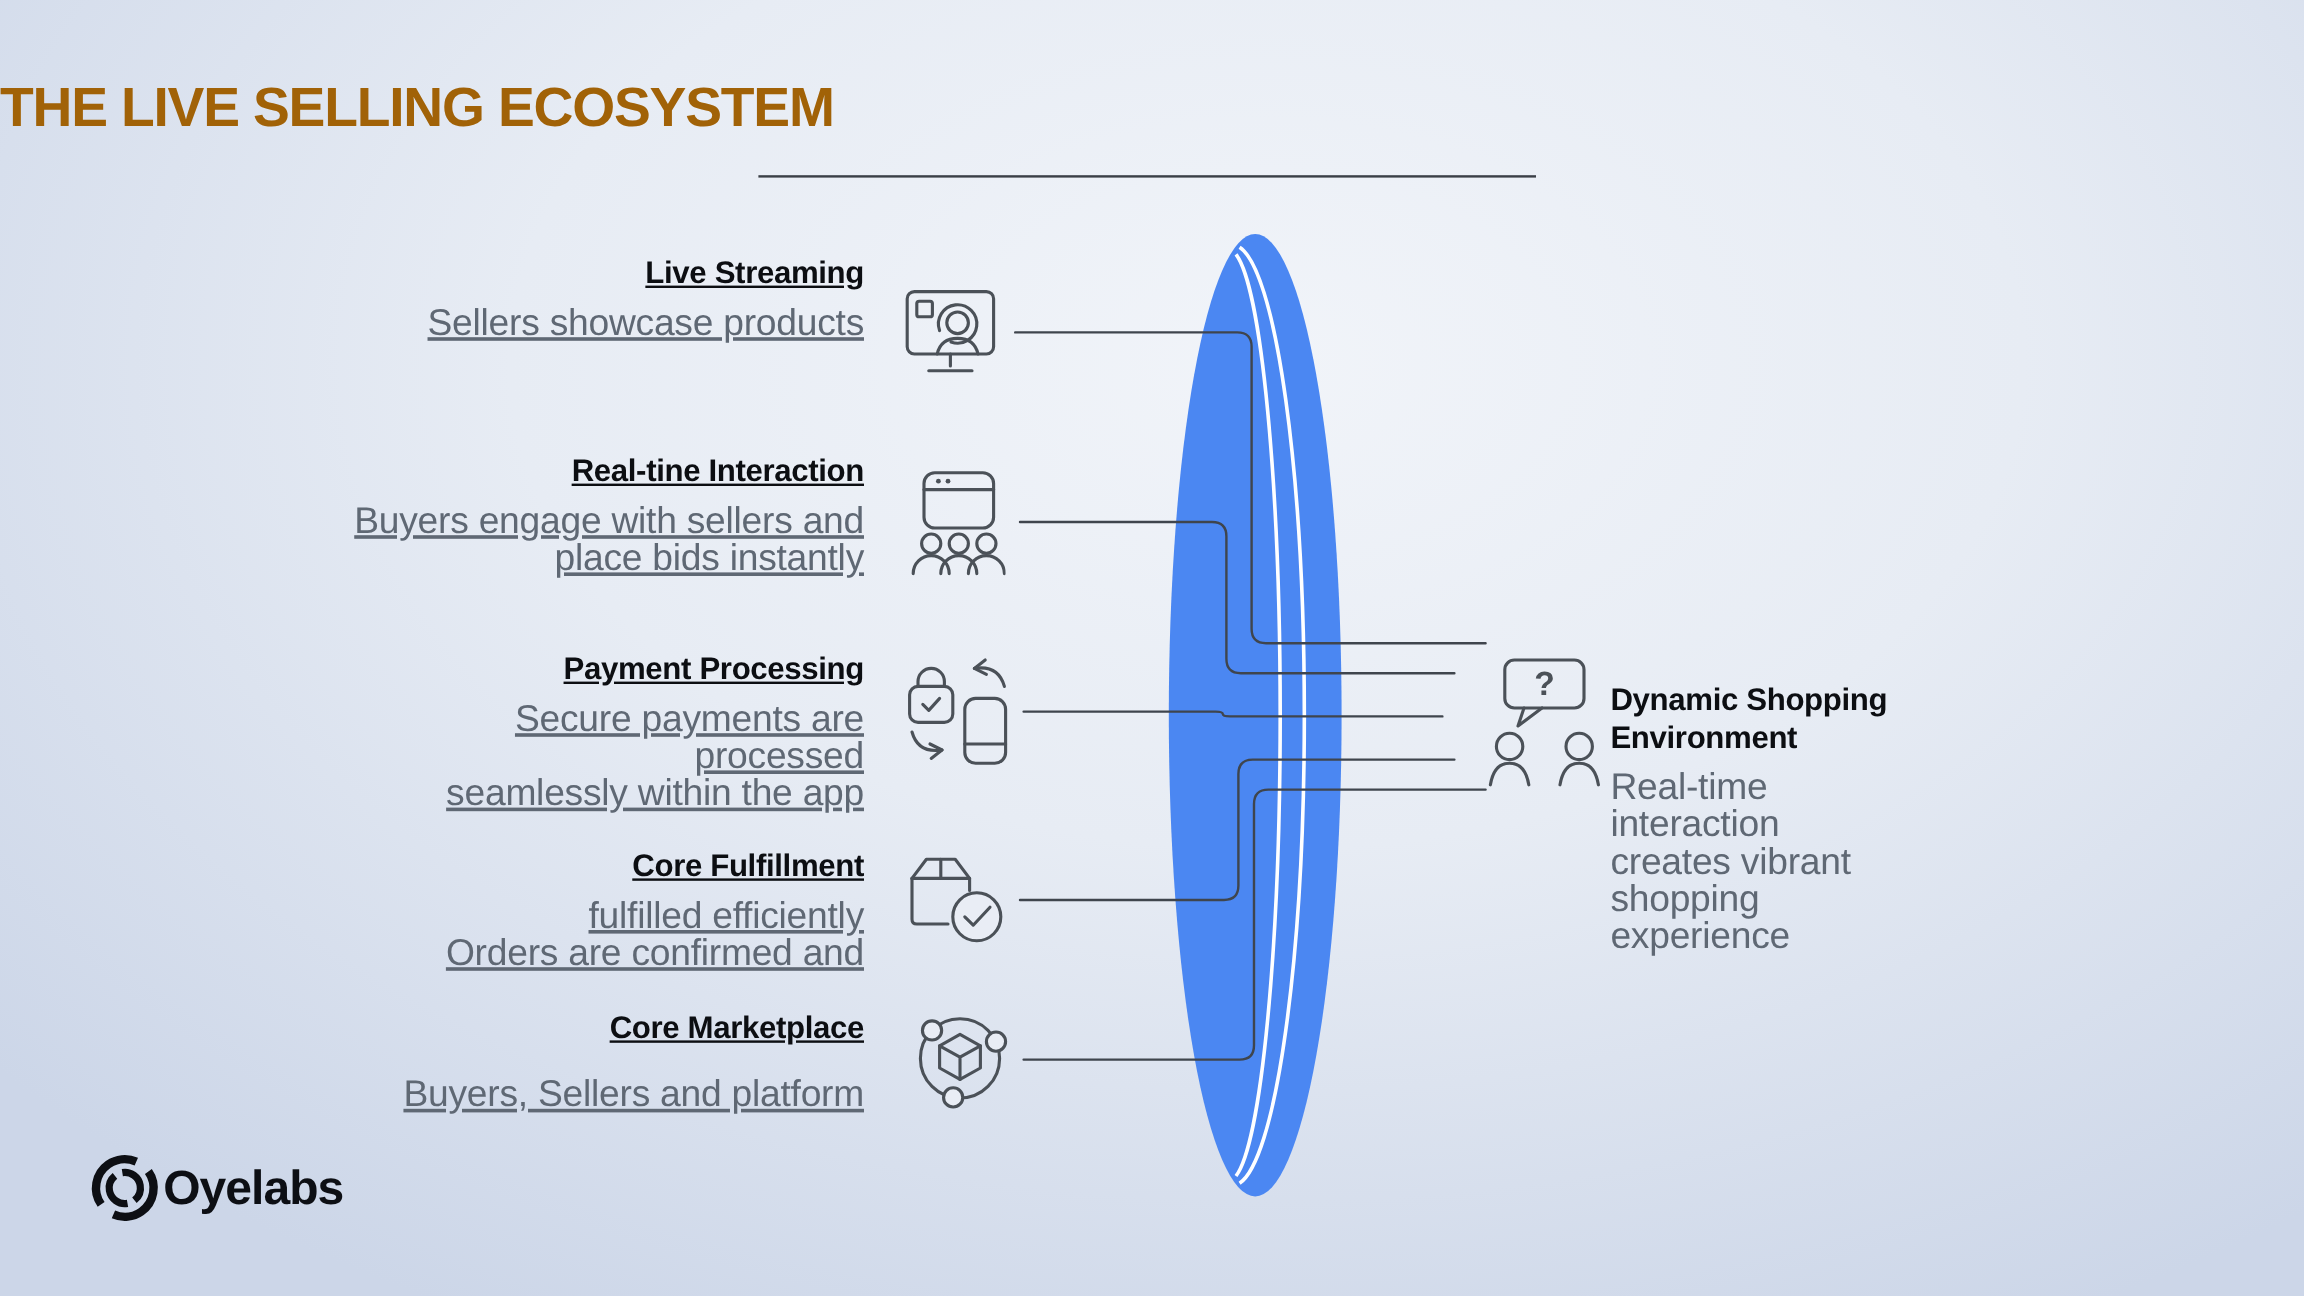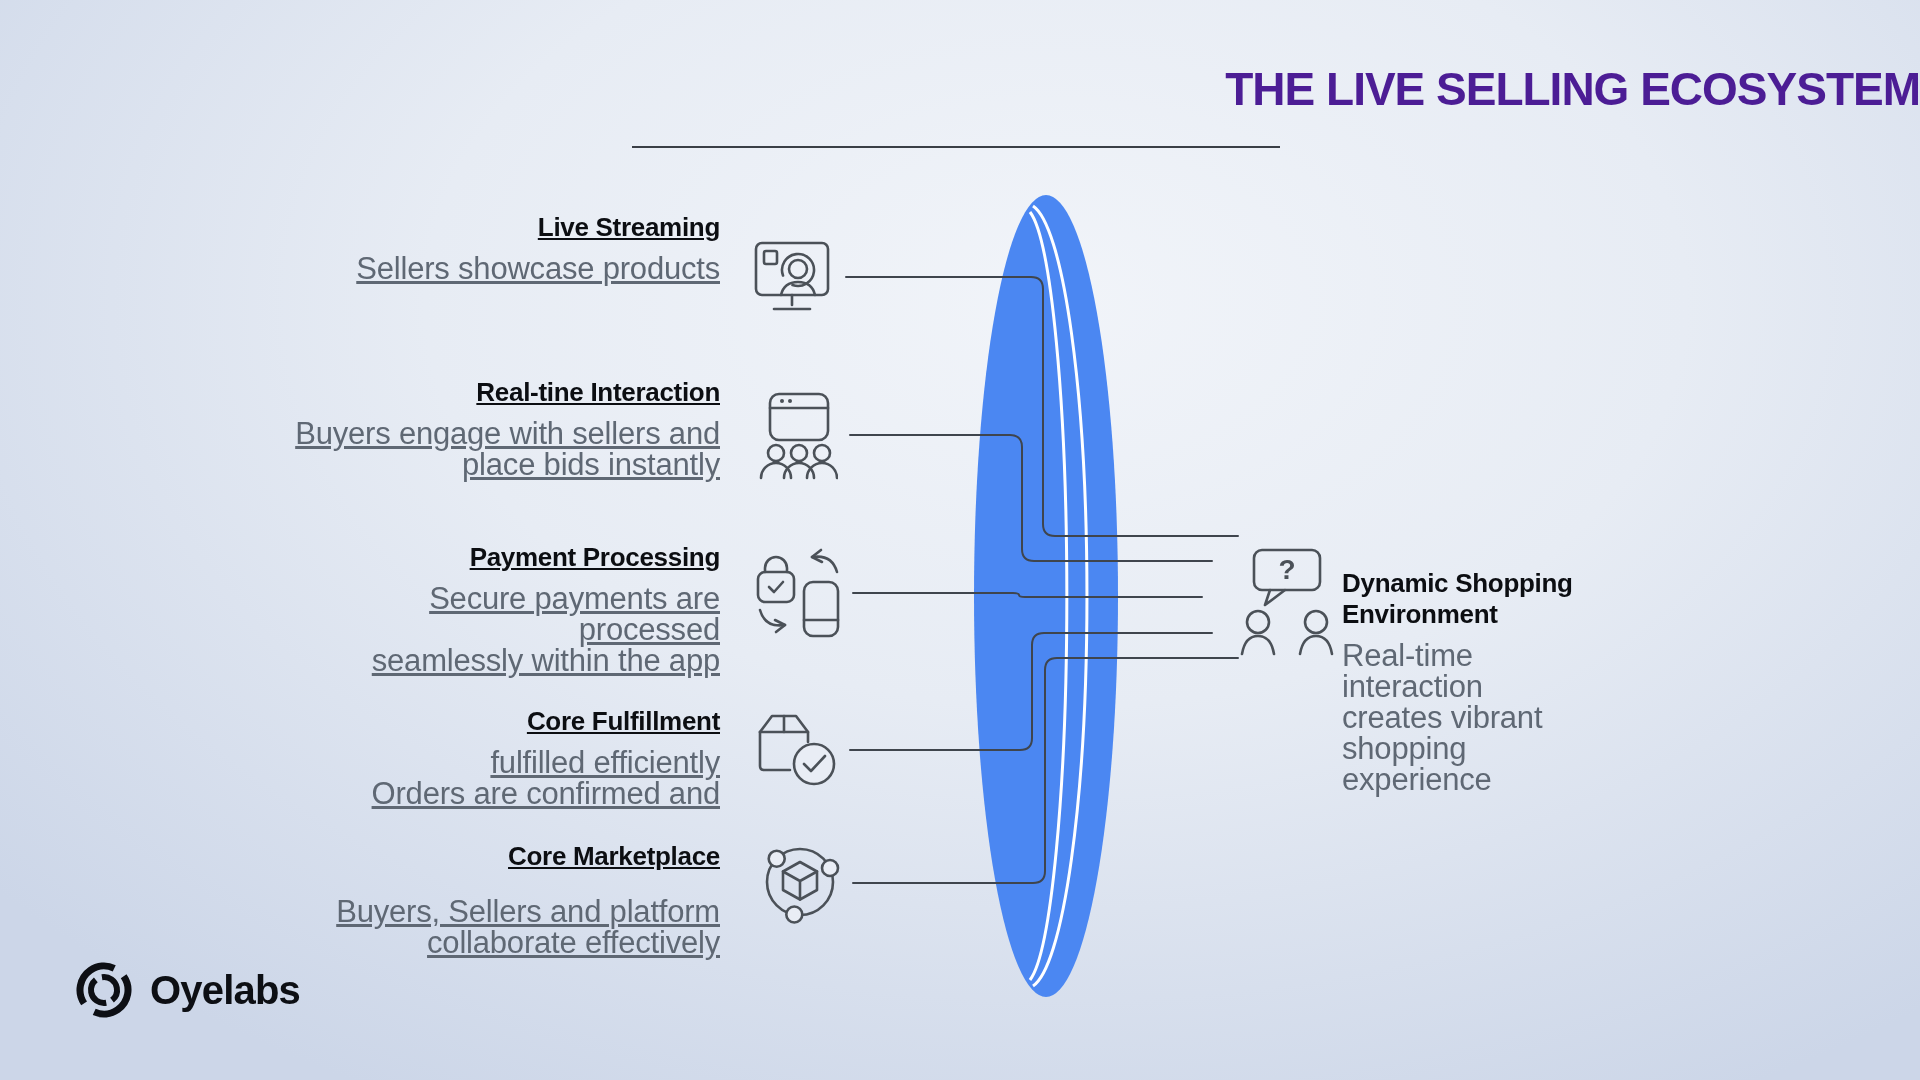--- a/index.html
+++ b/index.html
@@ -4,22 +4,22 @@
 <style>
   * { margin:0; padding:0; box-sizing:border-box; }
   html,body { width:1920px; height:1080px; overflow:hidden; }
   body {
     font-family:"Liberation Sans", sans-serif;
     background: radial-gradient(ellipse 1400px 900px at 55% 28%, #f1f4f9 0%, #e7ecf4 45%, #ccd6e8 100%);
     position:relative; color:#0c0e12;
   }
   .abs { position:absolute; }
   .title {
-    top:62px; left:0; width:1920px; text-align:right;
-    font-size:46px; font-weight:700; letter-spacing:-1px; color:#4c1d95;
+    top:62px; left:0; width:1920px; text-align:left;
+    font-size:46px; font-weight:700; letter-spacing:-1px; color:#a16207;
   }
   .title-rule { top:146px; left:632px; width:648px; height:2px; background:#3a3f46; }
   .item-heading { font-size:26px; font-weight:700; color:#0c0e12; letter-spacing:-0.3px; }
   .item-desc { font-size:31px; color:#5f6874; line-height:31px; letter-spacing:-0.2px; }
   .left-text { right:1200px; width:430px; text-align:right;text-decoration:underline; }
   .right-text { left:1342px; width:260px; text-align:left;margin-top:40px; }
   svg.icon path, svg.icon rect, svg.icon circle, svg.icon line {
     fill:none; stroke:#4b5158; stroke-width:2.6; stroke-linecap:round; stroke-linejoin:round;
   }
   svg.icon .fillbg { fill:#e9edf5; }
@@ -106,21 +106,20 @@
   <path d="M 32 8 V 24"></path>
   <path d="M 56 24 V 34 M 8 24 H 56"></path>
   <path d="M 8 24 V 58 Q 8 62 12 62 H 38"></path>
   <circle class="fillbg" cx="62" cy="56" r="20"></circle>
   <path d="M 52 56 l 7 7 l 14 -15"></path>
 </svg>
 
 <div class="abs left-text item-heading" style="top:841px">Core Marketplace</div>
 <div class="abs left-text item-desc" style="top:896px">
   <div>Buyers, Sellers and platform</div>
-  <div>collaborate effectively</div>
 </div>
 <svg class="abs icon" style="left:756px;top:838px" width="88" height="88" viewBox="0 0 88 88">
   <circle cx="44" cy="44" r="33"></circle>
   <path d="M 44 24 L 61 33.5 V 52 L 44 61.5 L 27 52 V 33.5 Z"></path>
   <path d="M 27 33.5 L 44 43 L 61 33.5 M 44 43 V 61.5"></path>
   <circle class="fillbg" cx="20.7" cy="20.7" r="8"></circle>
   <circle class="fillbg" cx="74" cy="30" r="8"></circle>
   <circle class="fillbg" cx="38.3" cy="76.5" r="8"></circle>
 </svg>
 
@@ -136,19 +135,19 @@
 <div class="abs right-text item-heading" style="top:528px;line-height:31px">
   <div>Dynamic Shopping</div>
   <div>Environment</div>
 </div>
 <div class="abs right-text item-desc" style="top:600px">
   <div>Real-time interaction</div>
   <div>creates vibrant</div>
   <div>shopping experience</div>
 </div>
 
-<div class="abs" style="left:72px;top:958px;display:flex;align-items:center;gap:14px">
+<div class="abs" style="left:72px;top:958px;display:flex;align-items:center;">
   <svg width="64" height="64" viewBox="0 0 64 64">
     <circle cx="32" cy="32" r="24" fill="none" stroke="#0d0f14" stroke-width="7" stroke-dasharray="62 13.4" transform="rotate(-35 32 32)"></circle>
     <circle cx="32" cy="32" r="13" fill="none" stroke="#0d0f14" stroke-width="6" stroke-dasharray="34 6.8" transform="rotate(80 32 32)"></circle>
   </svg>
   <span class="logo-text">Oyelabs</span>
 </div>
 
 </body></html>

